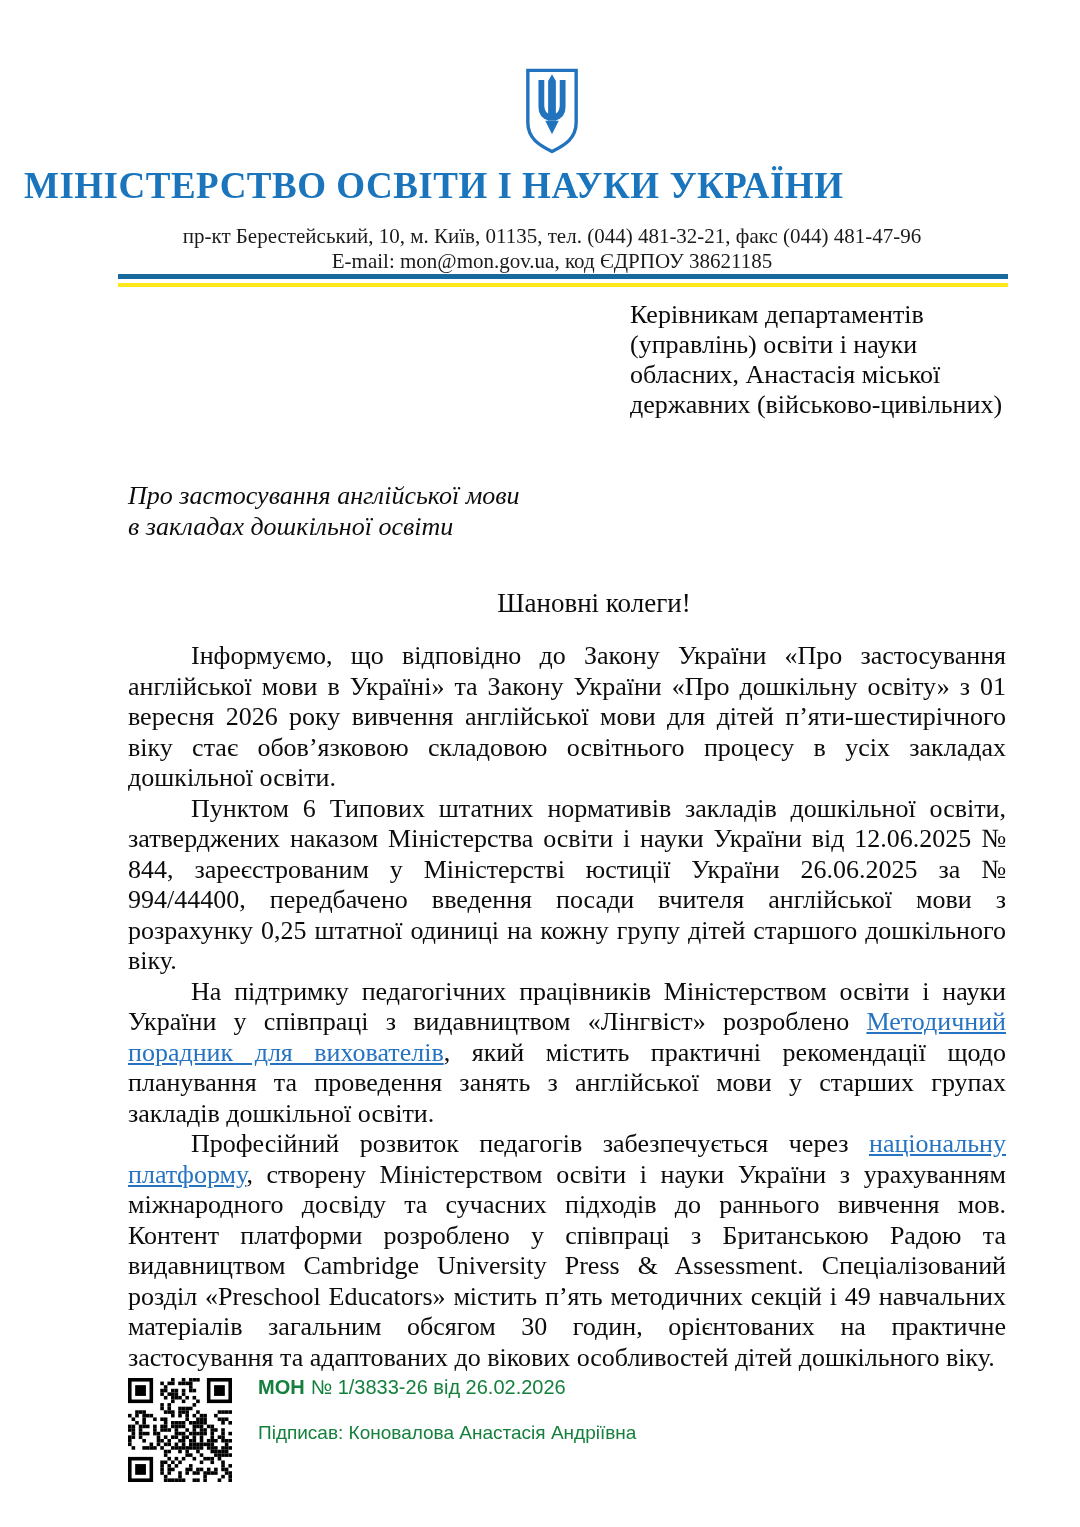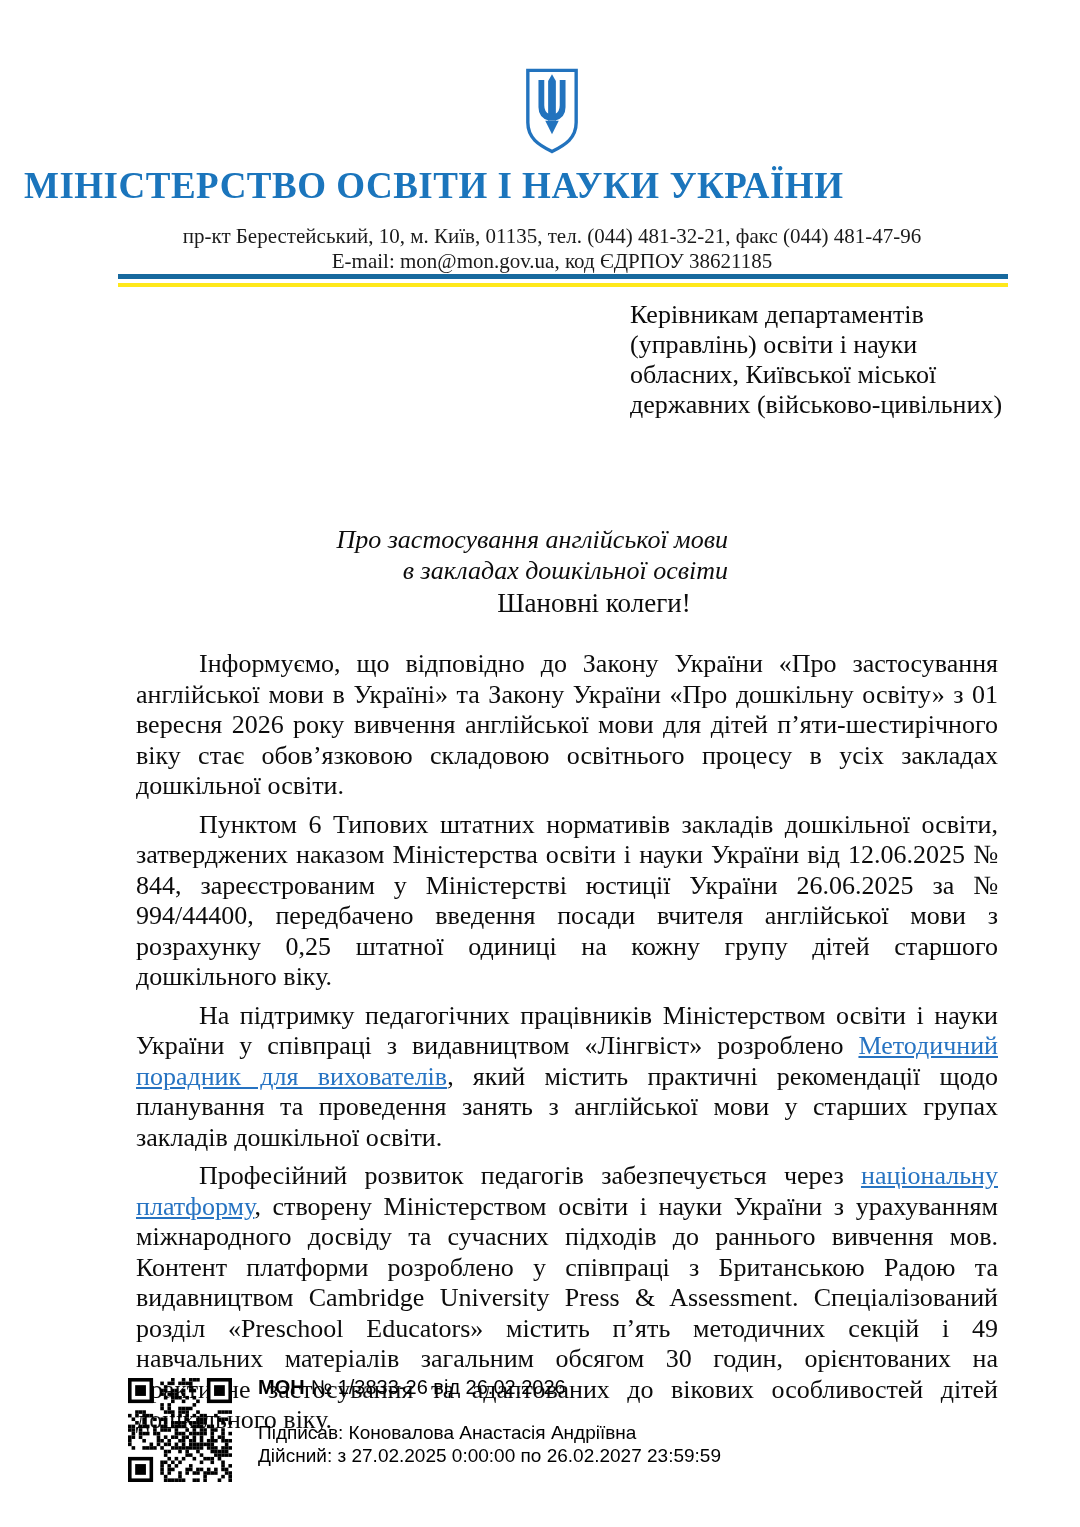--- a/index.html
+++ b/index.html
@@ -26,35 +26,35 @@
   }
   .separator{position:absolute;top:274px;left:118px;width:890px;}
   .sep-blue{height:5px;background:var(--sep-blue);}
   .sep-gap{height:4px;background:#ffffff;}
   .sep-yellow{height:4px;background:var(--sep-yellow);}
   .recipient{
     position:absolute;top:300px;left:630px;width:390px;
     font-size:26px;line-height:30px;
   }
   .subject{
-    position:absolute;top:524px;left:128px;width:600px;
-    font-size:26px;line-height:31px;font-style:italic;text-align:right;
+    position:absolute;top:480px;left:128px;width:600px;
+    font-size:26px;line-height:31px;font-style:italic;
   }
   .greeting{
     position:absolute;top:588px;left:164px;width:860px;text-align:center;
     font-size:27px;
   }
   .body-text{
     position:absolute;top:641px;left:128px;width:878px;
     font-size:26px;line-height:30.5px;text-align:justify;
   }
-  .body-text p{text-indent:63px;margin:8px;}
+  .body-text p{text-indent:63px;margin:0;}
   .doc-link{color:var(--link-blue);text-decoration:underline;cursor:pointer;}
   .stamp{position:absolute;top:1374px;left:128px;width:700px;height:120px;
-    font-family:"Liberation Sans","DejaVu Sans",sans-serif;color:#000000;}
+    font-family:"Liberation Sans","DejaVu Sans",sans-serif;color:#15803d;}
   .qr{position:absolute;left:0;top:4px;width:104px;height:104px;}
   .stamp-doc{position:absolute;left:130px;top:2px;font-size:20px;white-space:nowrap;}
   .stamp-doc .b{font-weight:bold;}
   .stamp-doc .n{margin-left:6px;}
   .stamp-details{position:absolute;left:130px;top:48px;font-size:19px;line-height:22.5px;white-space:nowrap;}
 </style>
 </head>
 <body>
 
 <div class="emblem">
@@ -79,21 +79,21 @@
 
 <div class="separator">
   <div class="sep-blue"></div>
   <div class="sep-gap"></div>
   <div class="sep-yellow"></div>
 </div>
 
 <div class="recipient">
   <div>Керівникам департаментів</div>
   <div>(управлінь) освіти і науки</div>
-  <div>обласних, Київської міської</div>
+  <div>обласних, Анастасія міської</div>
   <div>державних (військово-цивільних)</div>
 </div>
 
 <div class="subject">
   <div>Про застосування англійської мови</div>
   <div>в закладах дошкільної освіти</div>
 </div>
 
 <div class="greeting">Шановні колеги!</div>
 
@@ -404,15 +404,14 @@
         <rect x="86.07" y="7.17" width="10.76" height="10.76"></rect>
         <rect x="0.00" y="78.90" width="25.10" height="25.10"></rect>
         <rect x="3.59" y="82.48" width="17.93" height="17.93" fill="#fff"></rect>
         <rect x="7.17" y="86.07" width="10.76" height="10.76"></rect>
       </svg></div>
   <div class="stamp-doc">
     <span class="b">МОН</span><span class="n">№ 1/3833-26 від 26.02.2026</span>
   </div>
   <div class="stamp-details">
     <div>Підписав: Коновалова Анастасія Андріївна</div>
-    <div>Дійсний: з 27.02.2025 0:00:00 по 26.02.2027 23:59:59</div>
   </div>
 </div>
 
 </body></html>

